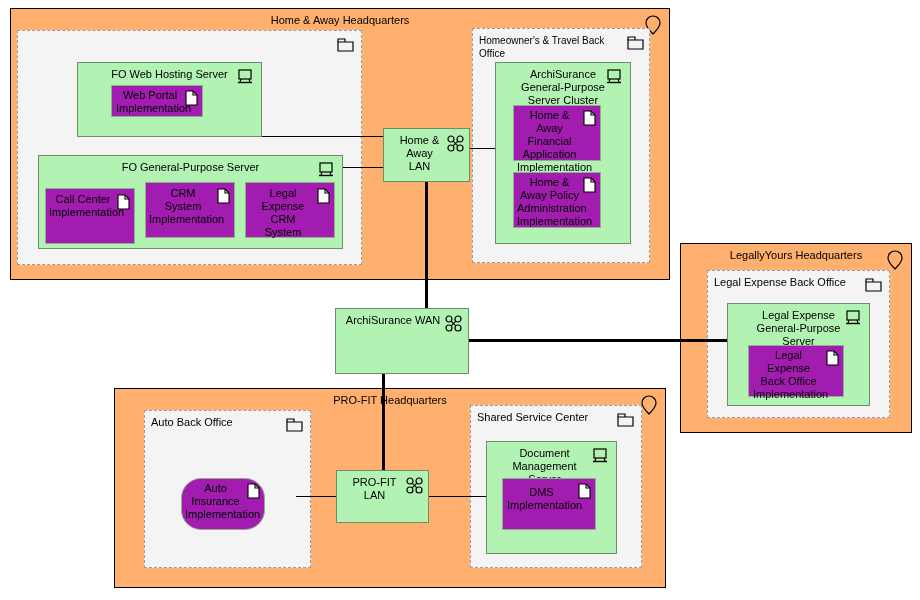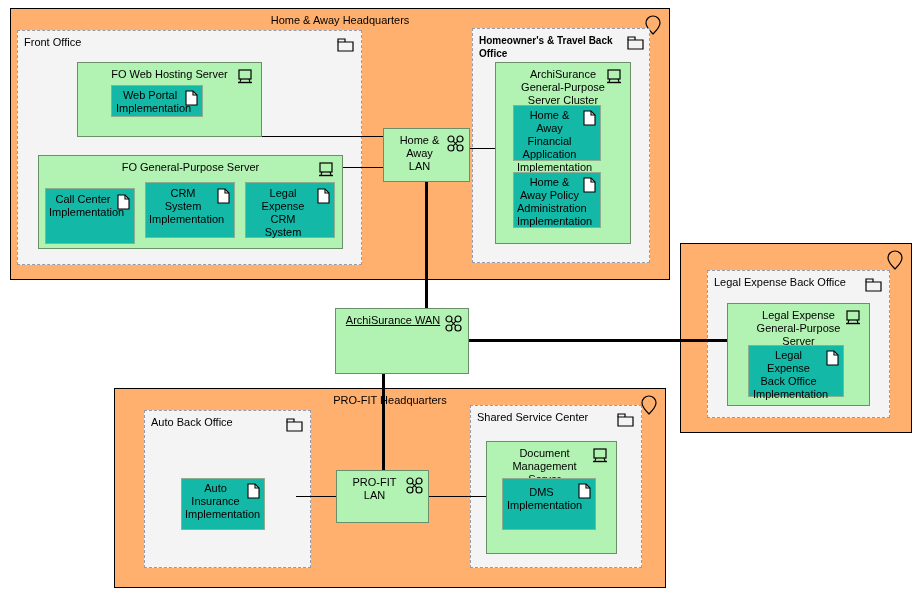--- a/index.html
+++ b/index.html
@@ -26,21 +26,21 @@
   }
   .device{
     background:#b2f2b2;
     border:1px solid #6b8f6b;
   }
   .network{
     background:#b2f2b2;
     border:1px solid #6b8f6b;
   }
   .appcomp{
-    background:#14b8a6;
+    background:#a21caf;
     border:1px solid #8fae8f;
   }
 
   
   .lbl{
     position:absolute;
     font-size:11px;
     line-height:13px;
     white-space:pre-line;
     overflow:hidden;
@@ -73,21 +73,20 @@
   <div class="node location" style="left:10px;top:8px;width:660px;height:272px;">
     <div class="lbl lbl-center-top">Home &amp; Away Headquarters</div>
     <span class="icon" style="right:8px;top:6px;">
       <svg width="16" height="20" viewBox="0 0 16 20">
         <path d="M8 1 C4.1 1 1 4.1 1 8 C1 12 8 19 8 19 C8 19 15 12 15 8 C15 4.1 11.9 1 8 1 Z" fill="none" stroke="#000" stroke-width="1.2"></path>
       </svg>
     </span>
   </div>
 
   <div class="node grouping" style="left:17px;top:30px;width:345px;height:235px;">
-    <div class="lbl lbl-left-top">Front Office</div>
     <span class="icon" style="right:7px;top:7px;">
       <svg width="17" height="14" viewBox="0 0 17 14">
         <path d="M1 4 L1 13 L16 13 L16 4 Z" fill="none" stroke="#000" stroke-width="1.2"></path>
         <path d="M1 4 L1 1 L8 1 L8 4" fill="none" stroke="#000" stroke-width="1.2"></path>
       </svg>
     </span>
   </div>
 
   <div class="node device" style="left:77px;top:62px;width:185px;height:75px;">
     <div class="lbl lbl-center-top">FO Web Hosting Server</div>
@@ -149,21 +148,21 @@
 System</div>
     <span class="icon" style="right:4px;top:5px;">
       <svg width="13" height="16" viewBox="0 0 13 16">
         <path d="M1 1 L8 1 L12 5 L12 15 L1 15 Z" fill="#fff" stroke="#000" stroke-width="1.1"></path>
         <path d="M8 1 L8 5 L12 5" fill="none" stroke="#000" stroke-width="1.1"></path>
       </svg>
     </span>
   </div>
 
   <div class="node grouping" style="left:472px;top:28px;width:178px;height:235px;">
-    <div class="lbl lbl-left-top" style="right:20px;font-size:10px;font-weight:bold;">Homeowner's &amp; Travel Back Office</div>
+    <div class="lbl lbl-left-top" style="right:20px;font-size:10px;">Homeowner's &amp; Travel Back Office</div>
     <span class="icon" style="right:5px;top:7px;">
       <svg width="17" height="14" viewBox="0 0 17 14">
         <path d="M1 4 L1 13 L16 13 L16 4 Z" fill="none" stroke="#000" stroke-width="1.2"></path>
         <path d="M1 4 L1 1 L8 1 L8 4" fill="none" stroke="#000" stroke-width="1.2"></path>
       </svg>
     </span>
   </div>
 
   <div class="node device" style="left:495px;top:62px;width:136px;height:182px;">
     <div class="lbl lbl-center-top" style="padding:0 24px;">ArchiSurance
@@ -212,20 +211,21 @@
         <circle cx="4" cy="4" r="3" fill="none" stroke="#000" stroke-width="1.2"></circle>
         <circle cx="13" cy="4" r="3" fill="none" stroke="#000" stroke-width="1.2"></circle>
         <circle cx="4" cy="13" r="3" fill="none" stroke="#000" stroke-width="1.2"></circle>
         <circle cx="13" cy="13" r="3" fill="none" stroke="#000" stroke-width="1.2"></circle>
         <path d="M6.2 6.2 L10.8 10.8 M10.8 6.2 L6.2 10.8" stroke="#000" stroke-width="1.1"></path>
       </svg>
     </span>
   </div>
 
   <div class="node location" style="left:680px;top:243px;width:232px;height:190px;">
+    <div class="lbl lbl-center-top">LegallyYours Headquarters</div>
     <span class="icon" style="right:8px;top:6px;">
       <svg width="16" height="20" viewBox="0 0 16 20">
         <path d="M8 1 C4.1 1 1 4.1 1 8 C1 12 8 19 8 19 C8 19 15 12 15 8 C15 4.1 11.9 1 8 1 Z" fill="none" stroke="#000" stroke-width="1.2"></path>
       </svg>
     </span>
   </div>
   <div class="node grouping" style="left:707px;top:270px;width:183px;height:148px;">
     <div class="lbl lbl-left-top">Legal Expense Back Office</div>
     <span class="icon" style="right:7px;top:7px;">
       <svg width="17" height="14" viewBox="0 0 17 14">
@@ -253,21 +253,21 @@
 Implementation</div>
     <span class="icon" style="right:4px;top:4px;">
       <svg width="13" height="16" viewBox="0 0 13 16">
         <path d="M1 1 L8 1 L12 5 L12 15 L1 15 Z" fill="#fff" stroke="#000" stroke-width="1.1"></path>
         <path d="M8 1 L8 5 L12 5" fill="none" stroke="#000" stroke-width="1.1"></path>
       </svg>
     </span>
   </div>
 
   <div class="node network" style="left:335px;top:308px;width:134px;height:66px;">
-    <div class="lbl lbl-center-top" style="padding:0 24px 0 6px;text-decoration:underline;">ArchiSurance WAN</div>
+    <div class="lbl lbl-center-top" style="padding:0 24px 0 6px;">ArchiSurance WAN</div>
     <span class="icon" style="right:6px;top:6px;">
       <svg width="17" height="17" viewBox="0 0 17 17">
         <circle cx="4" cy="4" r="3" fill="none" stroke="#000" stroke-width="1.2"></circle>
         <circle cx="13" cy="4" r="3" fill="none" stroke="#000" stroke-width="1.2"></circle>
         <circle cx="4" cy="13" r="3" fill="none" stroke="#000" stroke-width="1.2"></circle>
         <circle cx="13" cy="13" r="3" fill="none" stroke="#000" stroke-width="1.2"></circle>
         <path d="M6.2 6.2 L10.8 10.8 M10.8 6.2 L6.2 10.8" stroke="#000" stroke-width="1.1"></path>
       </svg>
     </span>
   </div>
@@ -283,21 +283,21 @@
 
   <div class="node grouping" style="left:144px;top:410px;width:167px;height:158px;">
     <div class="lbl lbl-left-top">Auto Back Office</div>
     <span class="icon" style="right:7px;top:7px;">
       <svg width="17" height="14" viewBox="0 0 17 14">
         <path d="M1 4 L1 13 L16 13 L16 4 Z" fill="none" stroke="#000" stroke-width="1.2"></path>
         <path d="M1 4 L1 1 L8 1 L8 4" fill="none" stroke="#000" stroke-width="1.2"></path>
       </svg>
     </span>
   </div>
-  <div class="node appcomp" style="left:181px;top:478px;width:84px;height:52px;">
+  <div class="node appcomp" style="left:181px;top:478px;width:84px;height:52px;border-radius:20px;">
     <div class="lbl lbl-center-top" style="top:3px;padding:0 18px 0 3px;">Auto
 Insurance
 Implementation</div>
     <span class="icon" style="right:4px;top:4px;">
       <svg width="13" height="16" viewBox="0 0 13 16">
         <path d="M1 1 L8 1 L12 5 L12 15 L1 15 Z" fill="#fff" stroke="#000" stroke-width="1.1"></path>
         <path d="M8 1 L8 5 L12 5" fill="none" stroke="#000" stroke-width="1.1"></path>
       </svg>
     </span>
   </div>

